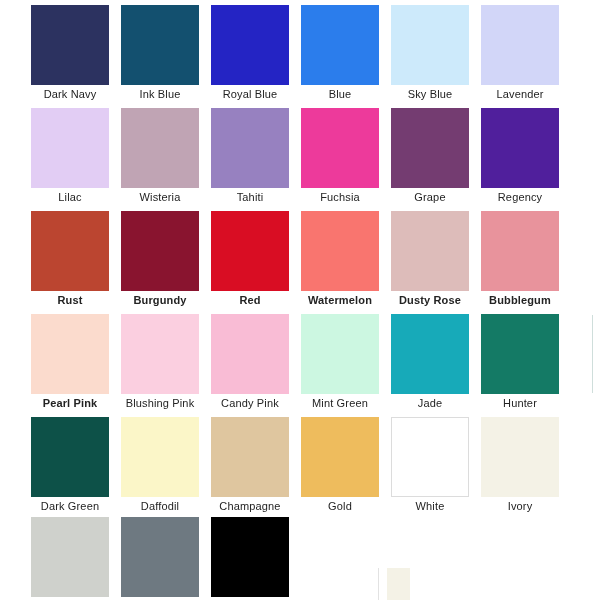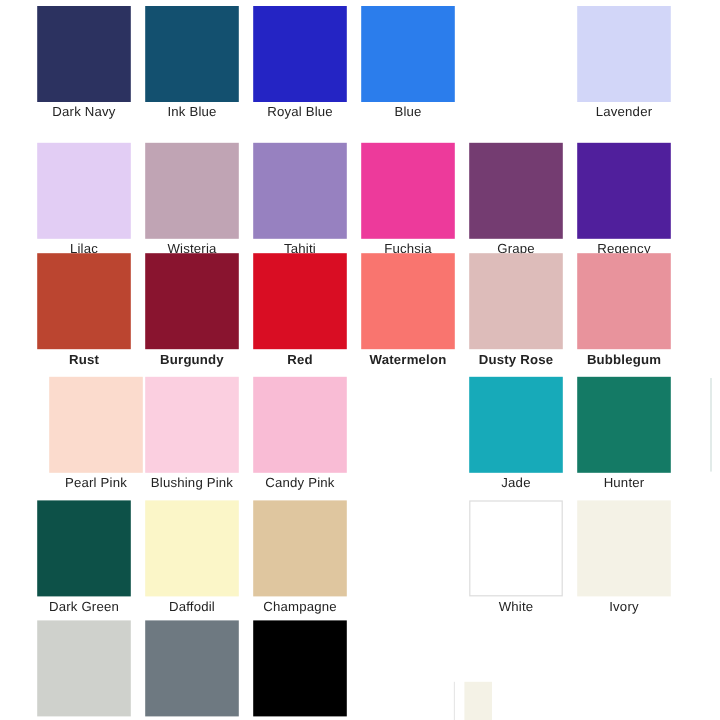--- a/index.html
+++ b/index.html
@@ -120,26 +120,30 @@
           <div class="swatch-label">Ink Blue</div>
         </div>
         <div class="swatch-cell" style="left: 205px;">
           <div class="swatch-chip" style="background: rgb(36, 36, 196);"></div>
           <div class="swatch-label">Royal Blue</div>
         </div>
         <div class="swatch-cell" style="left: 295px;">
           <div class="swatch-chip" style="background: rgb(43, 125, 236);"></div>
           <div class="swatch-label">Blue</div>
         </div>
+        <div class="swatch-cell" style="left: 385px;">
+          <div class="swatch-chip" style="background: rgb(205, 234, 251);"></div>
+          <div class="swatch-label">Sky Blue</div>
+        </div>
         <div class="swatch-cell" style="left: 475px;">
           <div class="swatch-chip" style="background: rgb(210, 214, 248);"></div>
           <div class="swatch-label">Lavender</div>
         </div>
       </div>
-      <div class="swatch-row" style="position: absolute; left: 0px; top: 114px; width: 496px;">
+      <div class="swatch-row" style="position: absolute; left: 0px; top: 103px; width: 496px;">
         <div class="swatch-cell" style="left: 25px;">
           <div class="swatch-chip" style="background: rgb(226, 205, 244);"></div>
           <div class="swatch-label">Lilac</div>
         </div>
         <div class="swatch-cell" style="left: 205px;">
           <div class="swatch-chip" style="background: rgb(151, 129, 192);"></div>
           <div class="swatch-label">Tahiti</div>
         </div>
         <div class="swatch-cell" style="left: 115px;">
           <div class="swatch-chip" style="background: rgb(192, 164, 180);"></div>
@@ -178,32 +182,36 @@
         <div class="swatch-cell" style="left: 385px;">
           <div class="swatch-chip" style="background: rgb(221, 188, 186);"></div>
           <div class="swatch-label">Dusty Rose</div>
         </div>
         <div class="swatch-cell" style="left: 475px;">
           <div class="swatch-chip" style="background: rgb(232, 147, 156);"></div>
           <div class="swatch-label">Bubblegum</div>
         </div>
       </div>
       <div class="swatch-row" style="position: absolute; left: 0px; top: 309px; width: 600px;">
-        <div class="swatch-cell" style="left: 35px;">
+        <div class="swatch-cell" style="left: 25px; font-weight: bold;">
           <div class="swatch-chip" style="background: rgb(251, 219, 205);"></div>
           <div class="swatch-label">Pearl Pink</div>
         </div>
         <div class="swatch-cell" style="left: 115px;">
           <div class="swatch-chip" style="background: rgb(251, 207, 224);"></div>
           <div class="swatch-label">Blushing Pink</div>
         </div>
         <div class="swatch-cell" style="left: 205px;">
           <div class="swatch-chip" style="background: rgb(249, 188, 213);"></div>
           <div class="swatch-label">Candy Pink</div>
         </div>
+        <div class="swatch-cell" style="left: 295px;">
+          <div class="swatch-chip" style="background: rgb(204, 247, 225);"></div>
+          <div class="swatch-label">Mint Green</div>
+        </div>
         <div class="swatch-cell" style="left: 385px;">
           <div class="swatch-chip" style="background: rgb(23, 170, 185);"></div>
           <div class="swatch-label">Jade</div>
         </div>
         <div class="swatch-cell" style="left: 475px;">
           <div class="swatch-chip" style="background: rgb(20, 122, 101);"></div>
           <div class="swatch-label">Hunter</div>
         </div>
       </div>
       <div class="swatch-row" style="position: absolute; left: 0px; top: 412px; width: 496px;">
@@ -211,20 +219,24 @@
           <div class="swatch-chip" style="background: rgb(13, 81, 72);"></div>
           <div class="swatch-label">Dark Green</div>
         </div>
         <div class="swatch-cell" style="left: 115px;">
           <div class="swatch-chip" style="background: rgb(251, 246, 200);"></div>
           <div class="swatch-label">Daffodil</div>
         </div>
         <div class="swatch-cell" style="left: 205px;">
           <div class="swatch-chip" style="background: rgb(223, 198, 159);"></div>
           <div class="swatch-label">Champagne</div>
+        </div>
+        <div class="swatch-cell" style="left: 295px;">
+          <div class="swatch-chip" style="background: rgb(238, 188, 93);"></div>
+          <div class="swatch-label">Gold</div>
         </div>
         <div class="swatch-cell" style="left: 385px;">
           <div class="swatch-chip bordered" style="background: rgb(255, 255, 255);"></div>
           <div class="swatch-label">White</div>
         </div>
         <div class="swatch-cell" style="left: 475px;">
           <div class="swatch-chip" style="background: rgb(244, 242, 230);"></div>
           <div class="swatch-label">Ivory</div>
         </div>
       </div>

